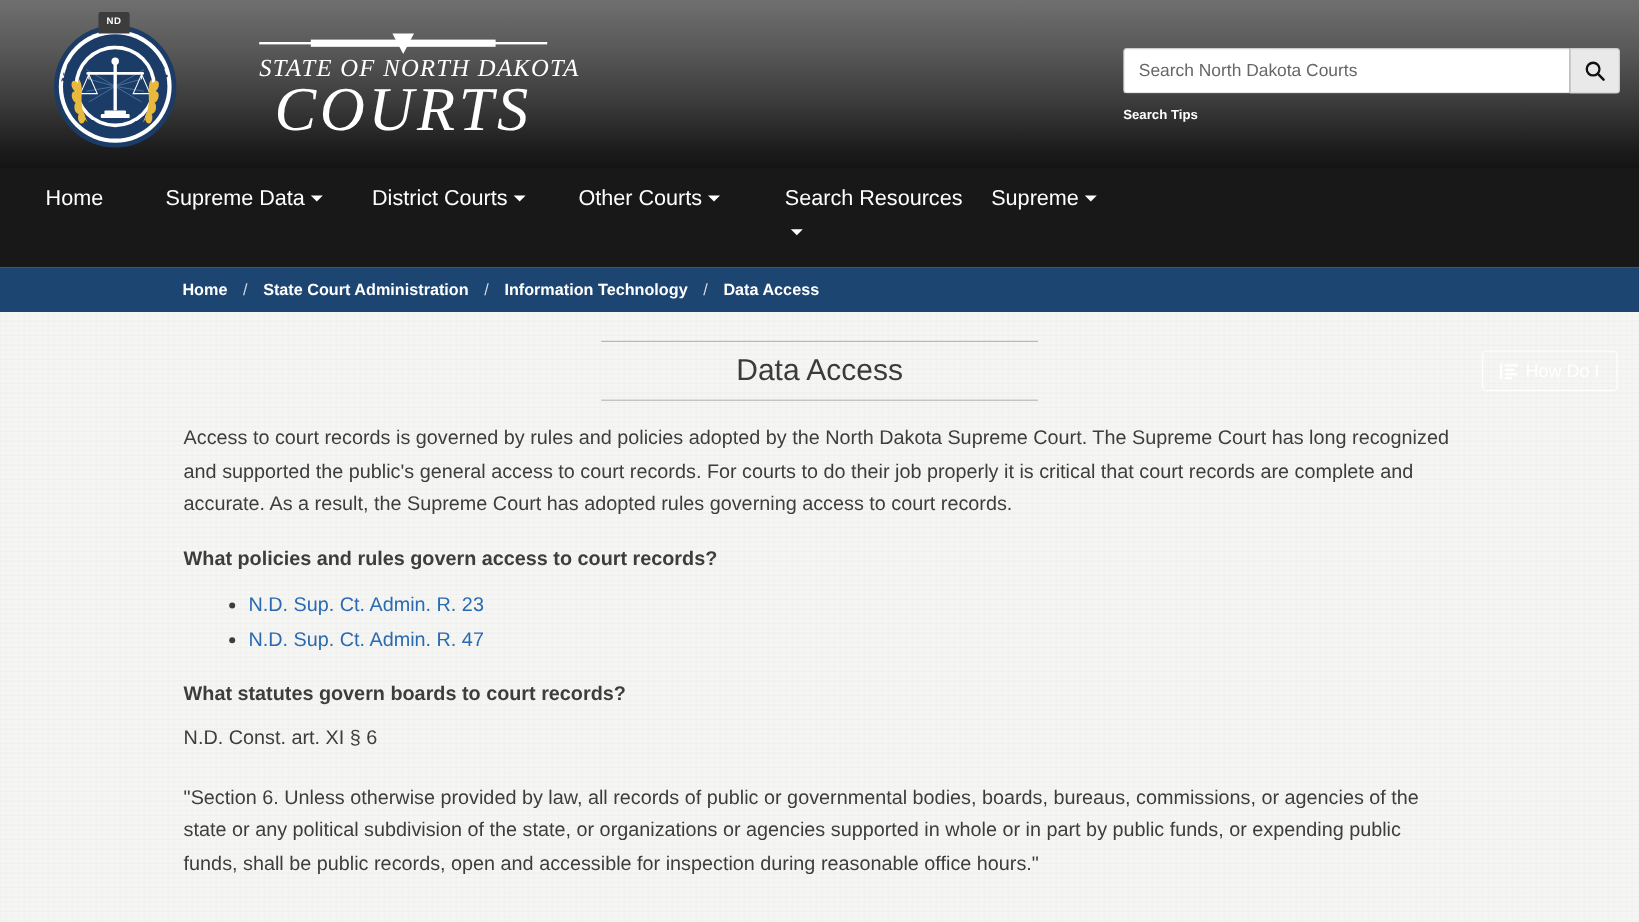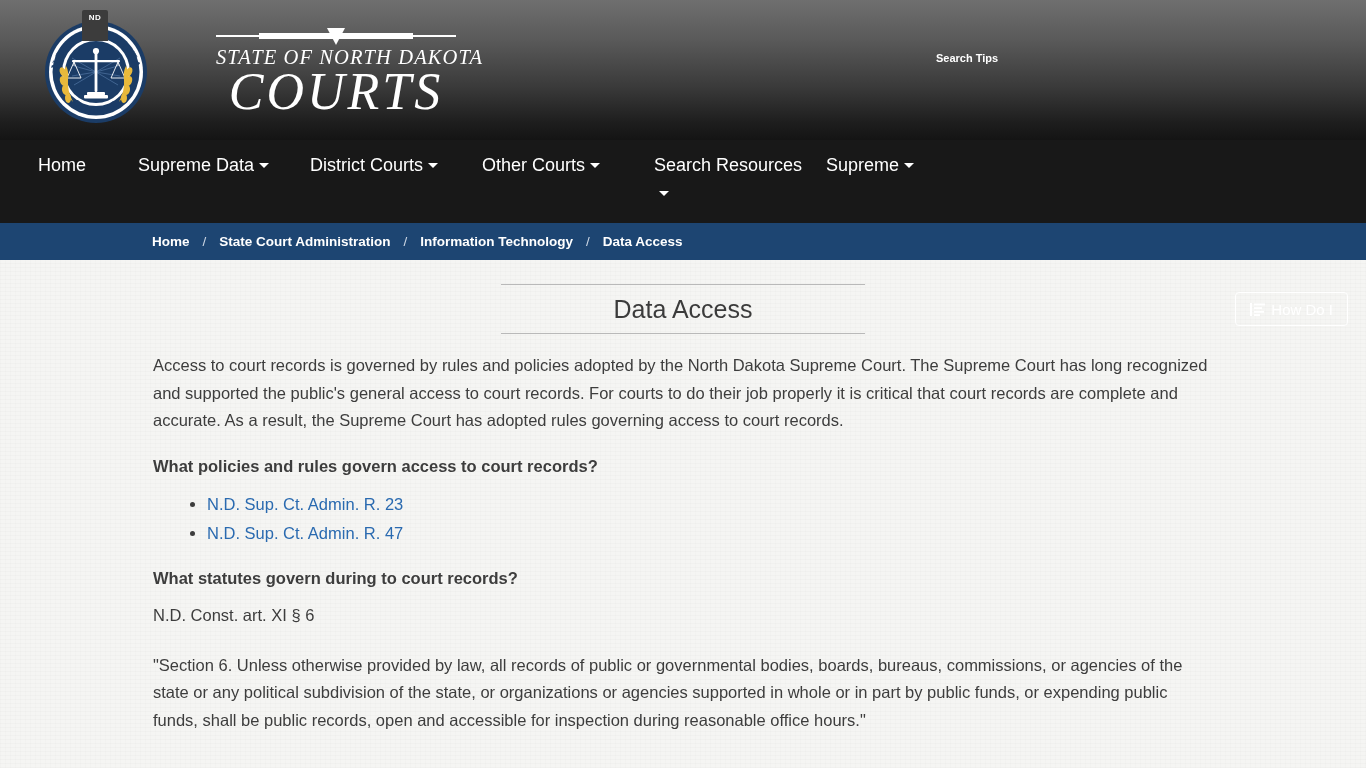--- a/index.html
+++ b/index.html
@@ -33,21 +33,21 @@
   }
 
   
   .seal-wrap { position: relative; width: 118px; height: 124px; }
   .seal-nd-tab {
     position: absolute;
     left: 50%;
     top: 2px;
     transform: translateX(-50%);
     width: 26px;
-    height: 31px;
+    height: 18px;
     background: #3c3c3c;
     border-radius: 2px 2px 0 0;
     color: #fff;
     font-size: 8px;
     font-weight: bold;
     text-align: center;
     line-height: 16px;
     letter-spacing: .5px;
     z-index: 1;
   }
@@ -355,20 +355,29 @@
         <span class="bar"></span>
         <span class="bar-thick"></span>
         <span class="cap"></span>
       </div>
       <div class="wordmark-state">STATE OF NORTH DAKOTA</div>
       <div class="wordmark-courts">COURTS</div>
     </div>
   </div>
 
   <div class="search-area">
+    <div class="search-row">
+      <input class="search-input" type="text" placeholder="Search North Dakota Courts" style="">
+      <button class="search-btn">
+        <svg width="18" height="18" viewBox="0 0 18 18">
+          <circle cx="7.6" cy="7.6" r="5.3" fill="none" stroke="#111" stroke-width="1.9"></circle>
+          <line x1="11.6" y1="11.6" x2="16.3" y2="16.3" stroke="#111" stroke-width="2.1" stroke-linecap="round"></line>
+        </svg>
+      </button>
+    </div>
     <a class="search-tips">Search Tips</a>
   </div>
 </header>
 
 <nav class="main-nav">
   <ul class="nav-list">
     <li class="nav-item"><span>Home</span></li>
     <li class="nav-item"><span>Supreme Data</span><span class="caret"></span></li>
     <li class="nav-item"><span>District Courts</span><span class="caret"></span></li>
     <li class="nav-item"><span>Other Courts</span><span class="caret"></span></li>
@@ -411,20 +420,20 @@
 
     <ul>
       <li>
         <a class="ref">N.D. Sup. Ct. Admin. R. 23</a>
       </li>
       <li>
         <a class="ref">N.D. Sup. Ct. Admin. R. 47</a>
       </li>
     </ul>
 
-    <h2 class="q">What statutes govern during to court records?</h2>
+    <h2 class="q">What statutes govern boards to court records?</h2>
 
     <p class="stat-line">N.D. Const. art. XI § 6</p>
 
     <p>"Section 6. Unless otherwise provided by law, all records of public or governmental bodies, boards, bureaus, commissions, or agencies of the state or any political subdivision of the state, or organizations or agencies supported in whole or in part by public funds, or expending public funds, shall be public records, open and accessible for inspection during reasonable office hours."</p>
 
   </div>
 </main>
 
 </body></html>

